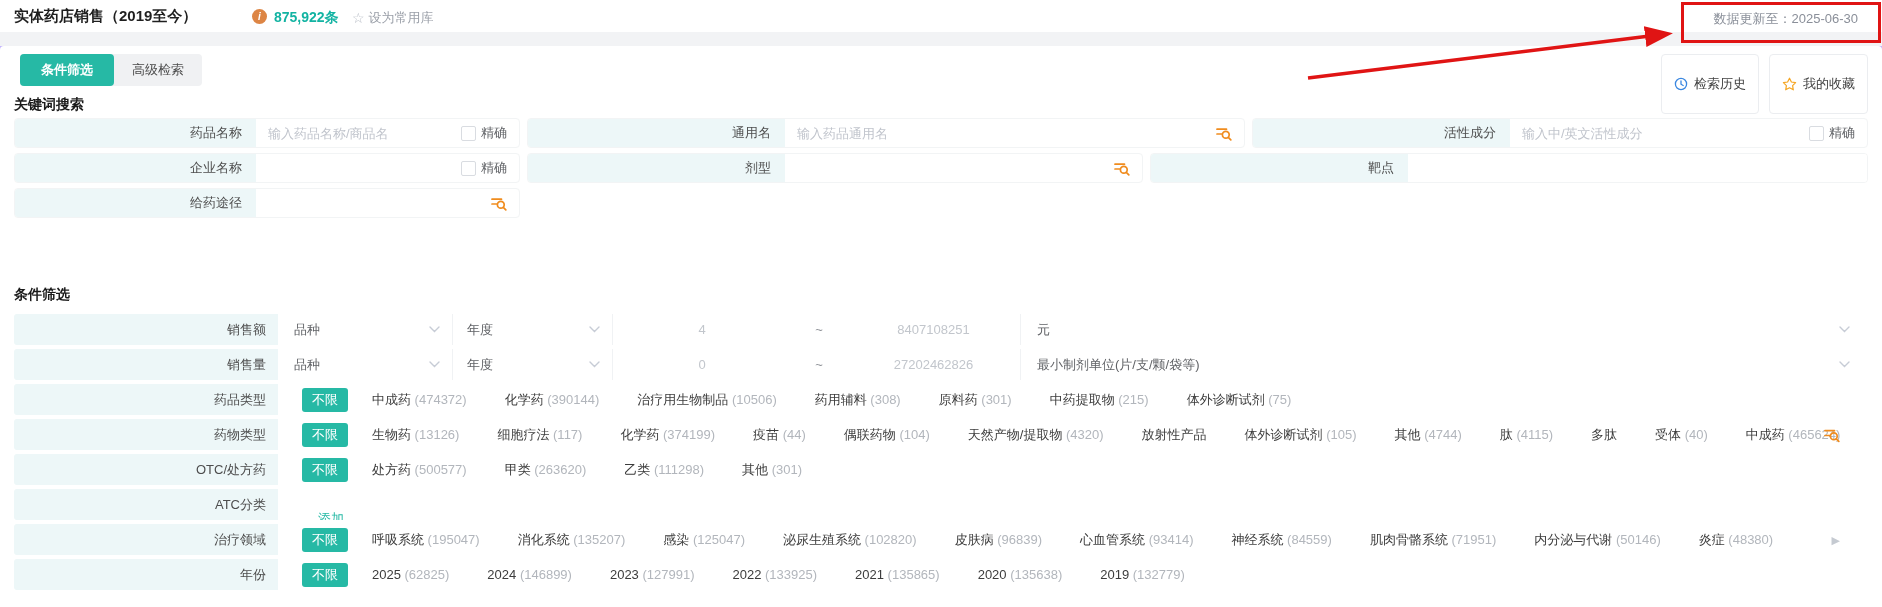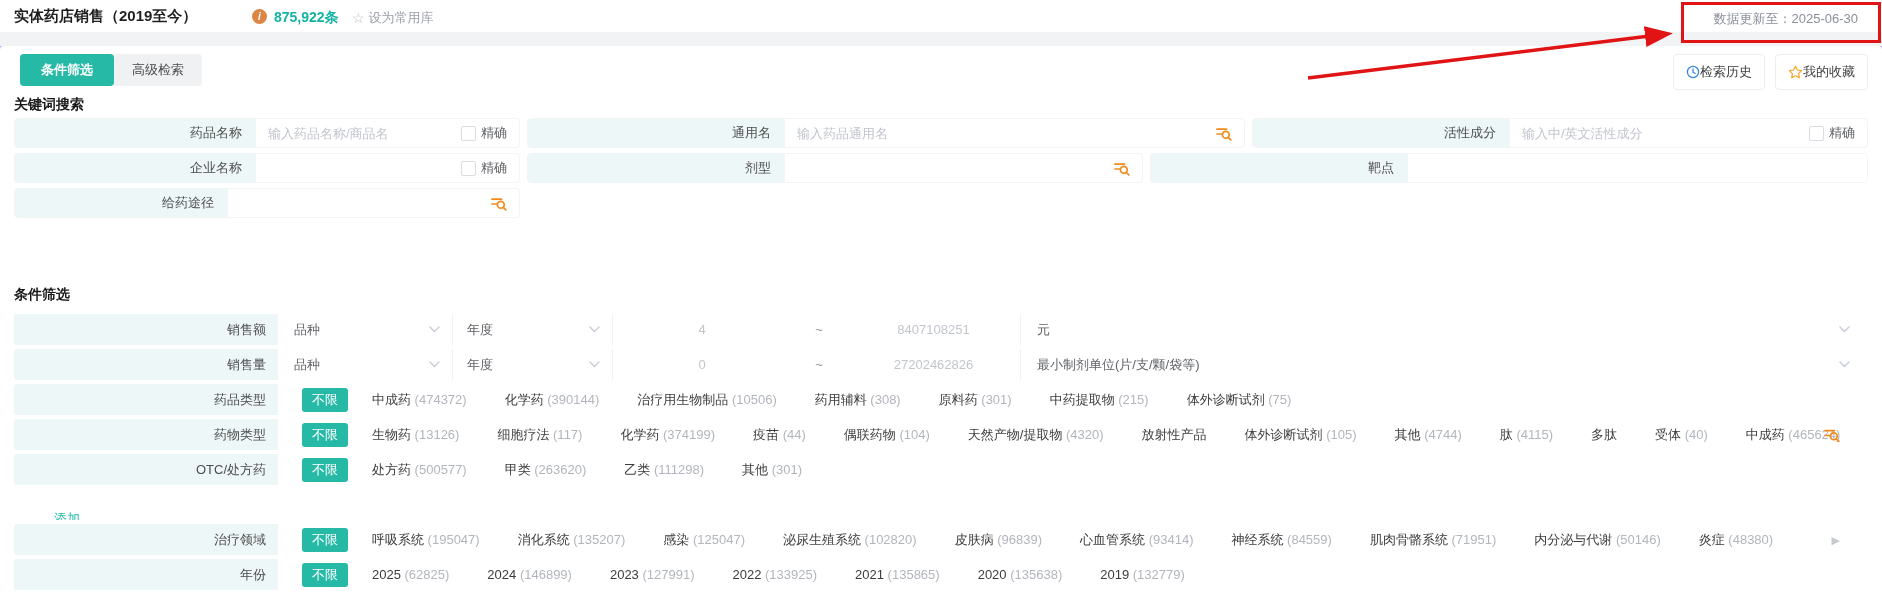--- a/index.html
+++ b/index.html
@@ -19,22 +19,22 @@
   .red-arrow{position:absolute;left:1280px;top:18px;pointer-events:none;}
   
   .strip{position:absolute;left:0;top:32px;width:100%;height:14px;background:#f2f3f5;}
   .panel{position:absolute;left:0;top:46px;width:100%;height:561px;background:#fff;border-radius:4px 4px 0 0;}
   
   .tabs{position:absolute;left:20px;top:8px;display:inline-flex;background:#f0f1f3;border-radius:4px;}
   .tab{padding:7px 18px;font-size:13px;color:#4a4a4a;cursor:pointer;border-radius:4px;}
   .tab.active{background:#26b9a5;color:#fff;font-weight:700;padding:7px 21px;}
   
   .actions{position:absolute;right:14px;top:8px;display:flex;gap:10px;}
-  .abtn{display:flex;align-items:center;background:#fff;border:1px solid #ebedf0;border-radius:4px;
-        padding:8px 12px;color:#404040;cursor:pointer;}
+  .abtn{display:flex;align-items:center;gap:6px;background:#fff;border:1px solid #ebedf0;border-radius:4px;
+        padding:20px 12px;color:#404040;cursor:pointer;}
   
   .sec-title{position:absolute;left:14px;font-size:14px;font-weight:700;color:#1a1a1a;}
   #kw-title{top:50px;}
   #ft-title{top:240px;}
   
   #kw-rows{position:absolute;left:14px;top:72px;width:1854px;}
   .kw-row{display:flex;margin-bottom:5px;height:30px;}
   .kw-col{display:flex;height:30px;border:1px solid #f2f4f5;border-radius:4px;overflow:hidden;background:#fff;box-sizing:border-box;}
   .kw-label{background:#edf7f8;color:#4d4d4d;text-align:right;padding-right:14px;line-height:28px;flex:none;box-sizing:border-box;}
   .kw-input{flex:1;display:flex;align-items:center;background:#fff;}
@@ -175,21 +175,21 @@
           </div>
           <div class="kw-col" style="width: 718px; margin-left: 7px;">
             <div class="kw-label" style="width: 257px;">靶点</div>
             <div class="kw-input">
               <input type="text" placeholder="" style="">
             </div>
           </div>
         </div>
         <div class="kw-row">
           <div class="kw-col" style="width: 506px;">
-            <div class="kw-label" style="width: 213px;">给药途径</div>
+            <div class="kw-label" style="width: 241px;">给药途径</div>
             <div class="kw-input">
               <input type="text" placeholder="" style="">
             </div>
             <span class="suffix">
               <svg width="17" height="17" viewBox="0 0 17 17">
                 <g stroke="#f08c1e" stroke-width="1.7" fill="none" stroke-linecap="round">
                   <path d="M2 4.2h9.5"></path>
                   <path d="M2 9h4.5"></path>
                   <circle cx="10.8" cy="9.8" r="3.4"></circle>
                   <path d="M13.3 12.4l2.5 2.5"></path>
@@ -288,20 +288,21 @@
             <div class="tags">
               <span class="all-btn">不限</span>
               <span class="tag"><span class="tn">处方药</span><span class="tc"> (500577)</span></span>
               <span class="tag"><span class="tn">甲类</span><span class="tc"> (263620)</span></span>
               <span class="tag"><span class="tn">乙类</span><span class="tc"> (111298)</span></span>
               <span class="tag"><span class="tn">其他</span><span class="tc"> (301)</span></span>
             </div>
           </div>
         </div>
         <div class="ft-row">
+          <div class="ft-label">ATC分类</div>
           <div class="ft-content">
             <span class="add-link">添加</span>
           </div>
         </div>
         <div class="ft-row">
           <div class="ft-label">治疗领域</div>
           <div class="ft-content">
             <div class="tags">
               <span class="all-btn">不限</span>
               <span class="tag"><span class="tn">呼吸系统</span><span class="tc"> (195047)</span></span>

